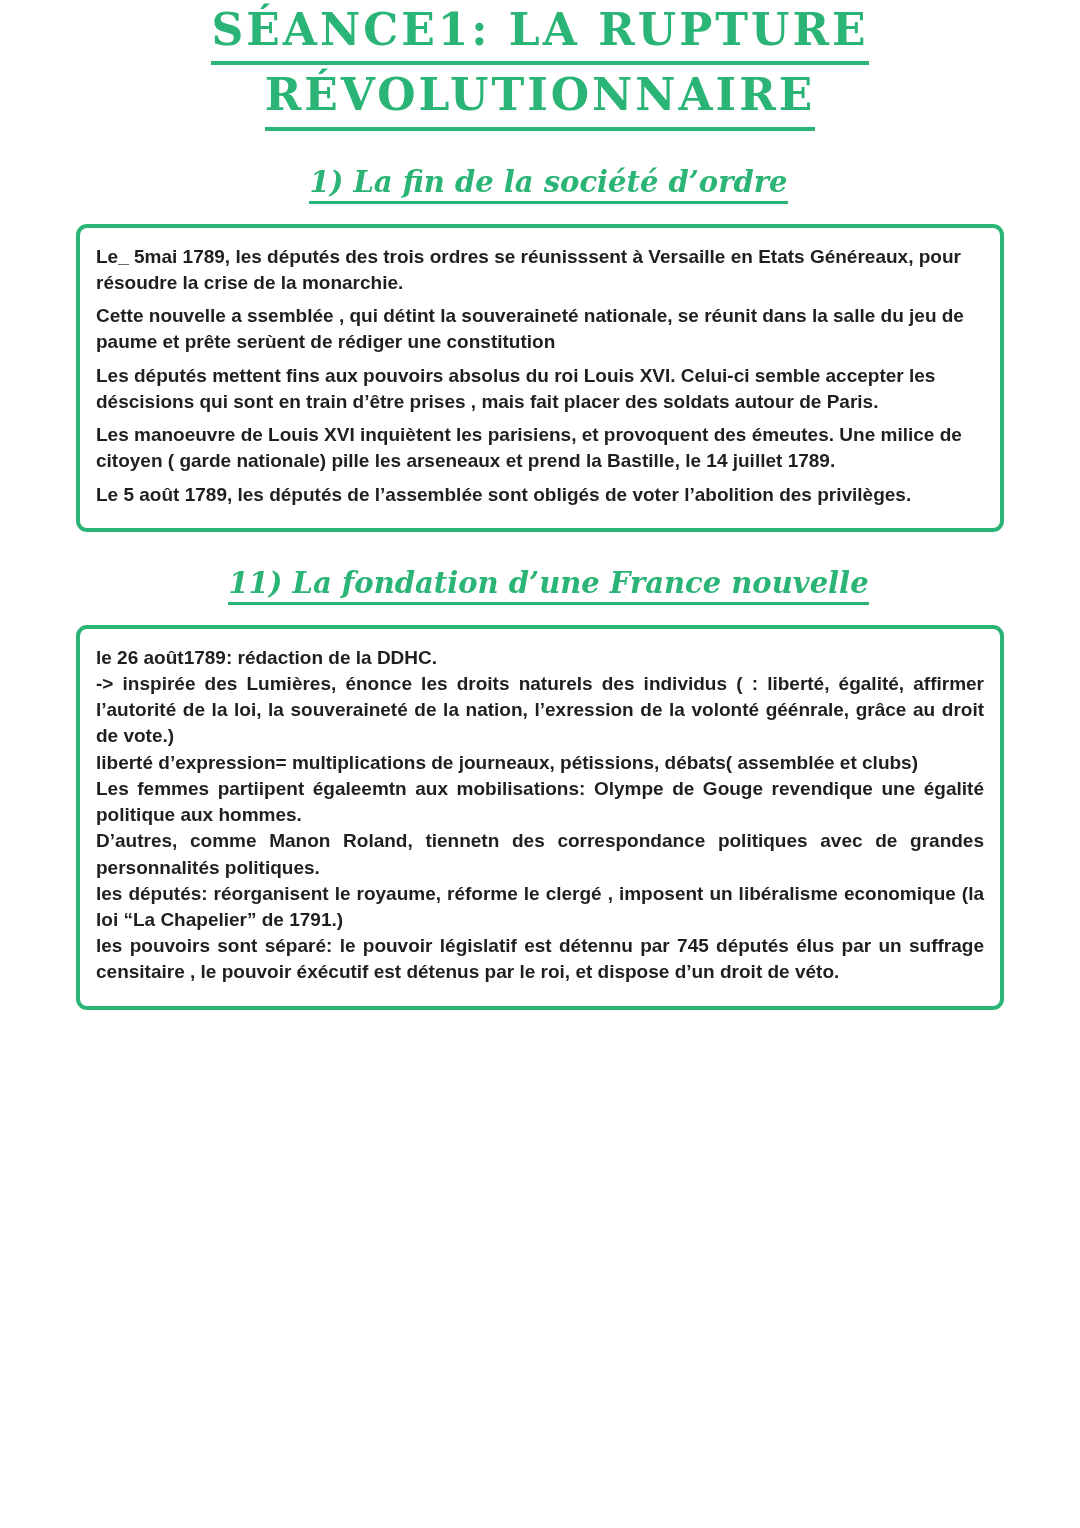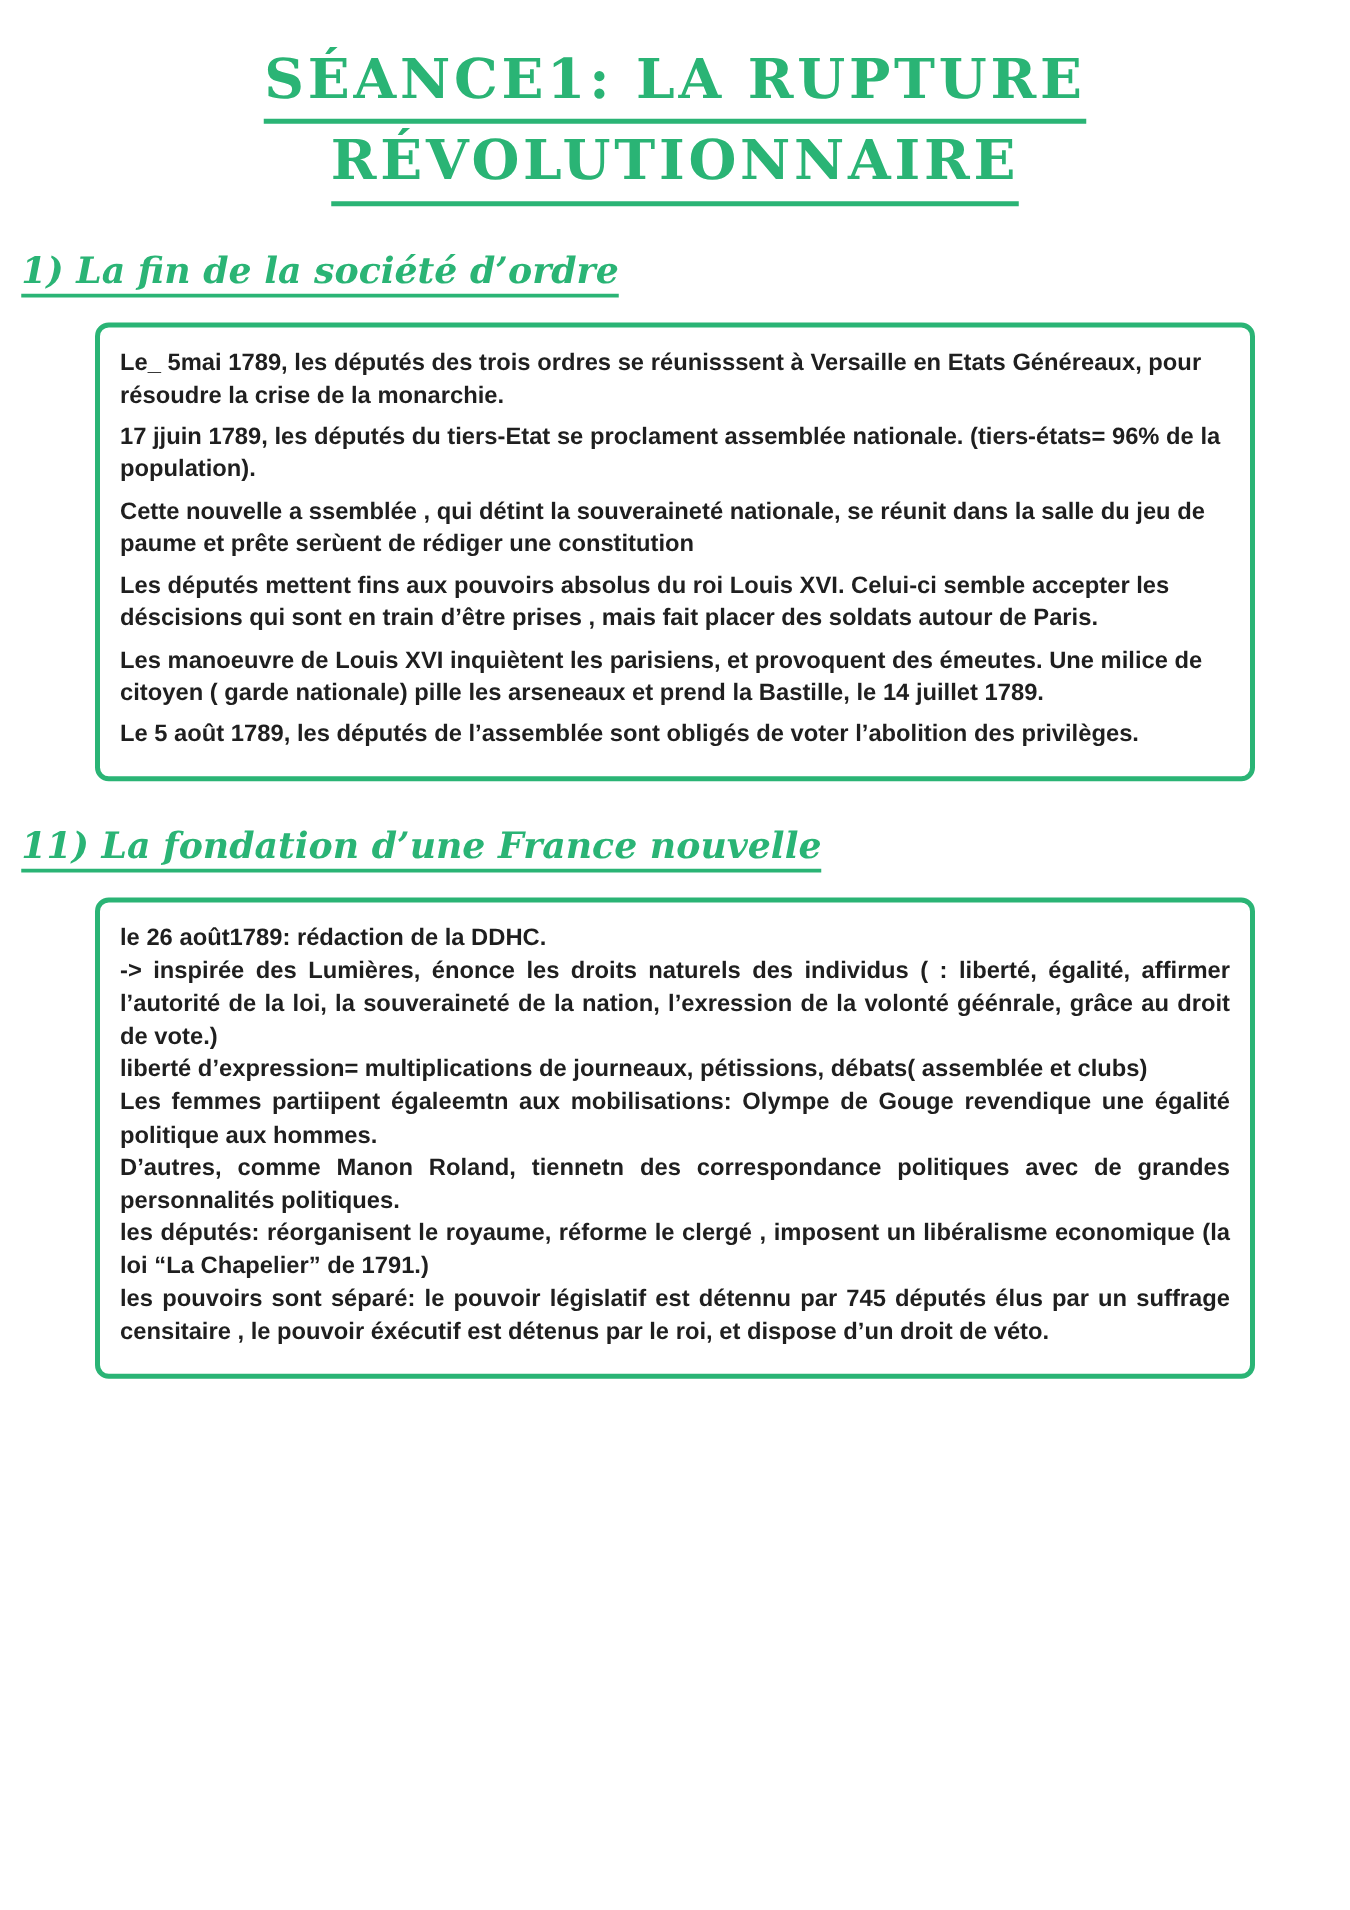--- a/index.html
+++ b/index.html
@@ -4,21 +4,20 @@
 <style>
   :root { --accent: #2ab475; --ink: #1f1f1f; }
   * { box-sizing: border-box; margin: 0; padding: 0; }
   html, body { background: #ffffff; }
   body { width: 1080px; height: 1528px; font-family: "Liberation Sans", sans-serif; }
 
   .page {
     width: 1080px;
     height: 1156px;
     background: #ffffff;
-    padding-top: 34px;
     overflow: hidden;
   }
 
   
   .title {
     text-align: center;
     color: var(--accent);
     font-family: "DejaVu Serif", serif;
     font-weight: 700;
     font-size: 44px;
@@ -26,21 +25,21 @@
     line-height: 1.35;
   }
   .title-line {
     display: inline-block;
     border-bottom: 4px solid var(--accent);
     padding-bottom: 2px;
   }
 
   
   .heading {
-    text-align: left;
+    text-align: center;
     color: var(--accent);
     font-family: "DejaVu Serif", serif;
     font-style: italic;
     font-weight: 700;
     font-size: 29px;
     margin-top: 34px;
     margin-left: 17px;
   }
   .heading span {
     display: inline-block;
@@ -73,21 +72,20 @@
     <span class="title-line">SÉANCE1: LA RUPTURE</span><br>
     <span class="title-line">RÉVOLUTIONNAIRE</span>
   </h1>
 
   <h2 class="heading">
     <span>1) La fin de la société d’ordre</span>
   </h2>
 
   <div class="note-box">
     <p>Le_  5mai 1789, les députés des trois ordres se réunisssent à Versaille en Etats Généreaux, pour résoudre la crise de la monarchie.</p>
-    <p>17 jjuin 1789, les députés du tiers-Etat se proclament assemblée nationale. (tiers-états= 96% de la population).</p>
     <p>Cette nouvelle a ssemblée , qui détint la souveraineté nationale, se réunit dans la salle du jeu de paume et prête serùent de rédiger une constitution</p>
     <p>Les députés mettent fins aux pouvoirs absolus du roi Louis XVI. Celui-ci semble accepter les déscisions qui sont en train d’être prises , mais fait placer des soldats autour de Paris.</p>
     <p>Les manoeuvre de Louis XVI inquiètent les parisiens, et provoquent des émeutes. Une milice de citoyen ( garde nationale) pille les arseneaux et prend la Bastille, le 14 juillet 1789.</p>
     <p>Le 5 août 1789, les députés de l’assemblée sont obligés de voter l’abolition des privilèges.</p>
   </div>
 
   <h2 class="heading">
     <span>11) La fondation d’une France nouvelle</span>
   </h2>
 

